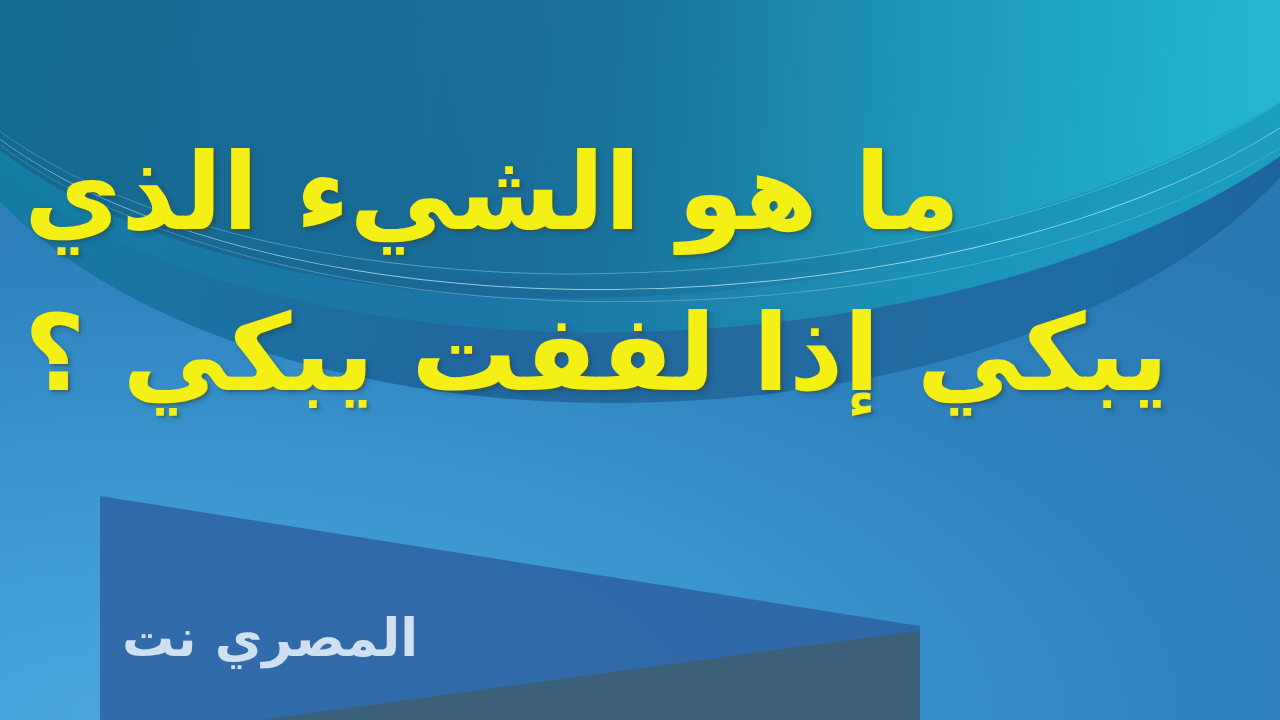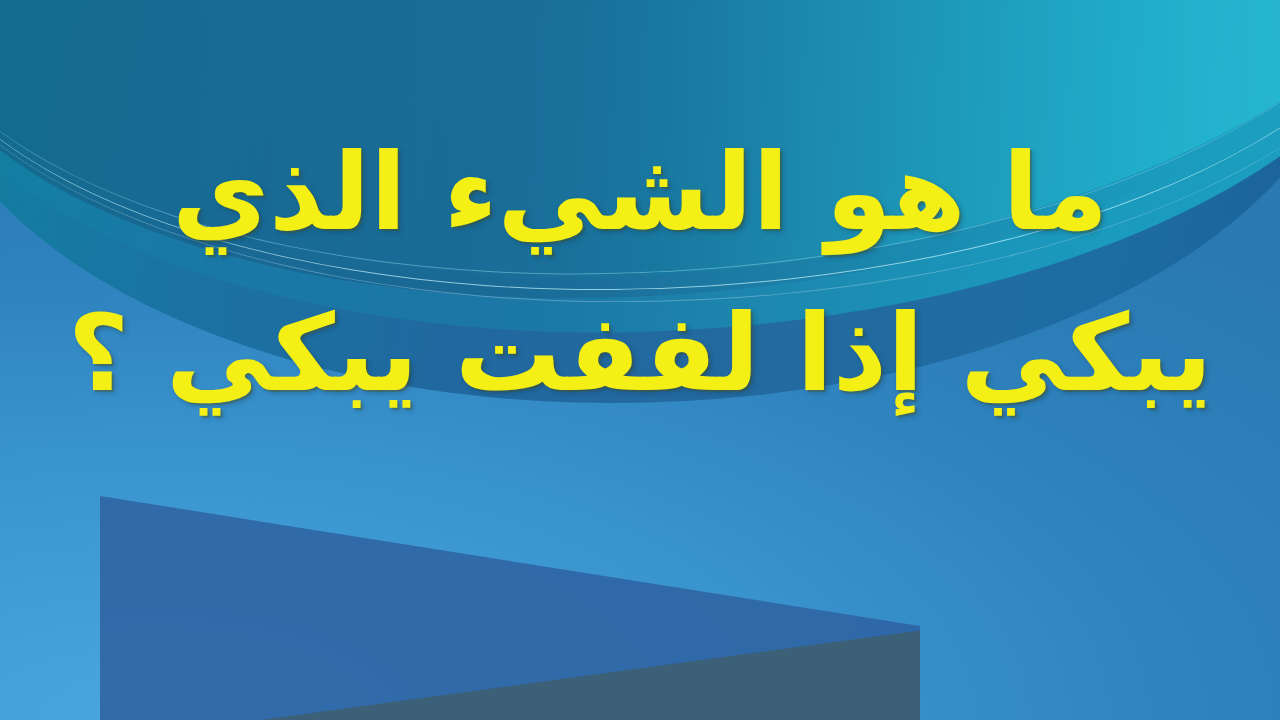--- a/index.html
+++ b/index.html
@@ -80,21 +80,21 @@
     transform: rotate(-2.6deg);
   }
 
   
   .riddle {
     position: absolute;
     left: 0;
     right: 0;
     top: 118px;
     direction: rtl;
-    text-align: center;
+    text-align: left;
     color: #f4ef14;
     font-size: 106px;
     line-height: 1.42;
     font-weight: 700;
     letter-spacing: 0.5px;
     text-shadow:
       2px 2px 0 rgba(90,85,0,0.30),
       3px 3px 5px rgba(20,50,80,0.30);
     padding: 0 24px;
     white-space: nowrap;
@@ -156,15 +156,16 @@
   <div class="hairline hl-3"></div>
 
   <div class="riddle">
     <span class="ln ln1">ما هو الشيء الذي</span>
     <span class="ln ln2">يبكي إذا لففت يبكي ؟</span>
   </div>
 
   <div class="wm-panel">
     <div class="wm-shape-light"></div>
     <div class="wm-shape-dark"></div>
+    <div class="wm-text">المصري نت</div>
   </div>
 
 </div>
 
 </body></html>

